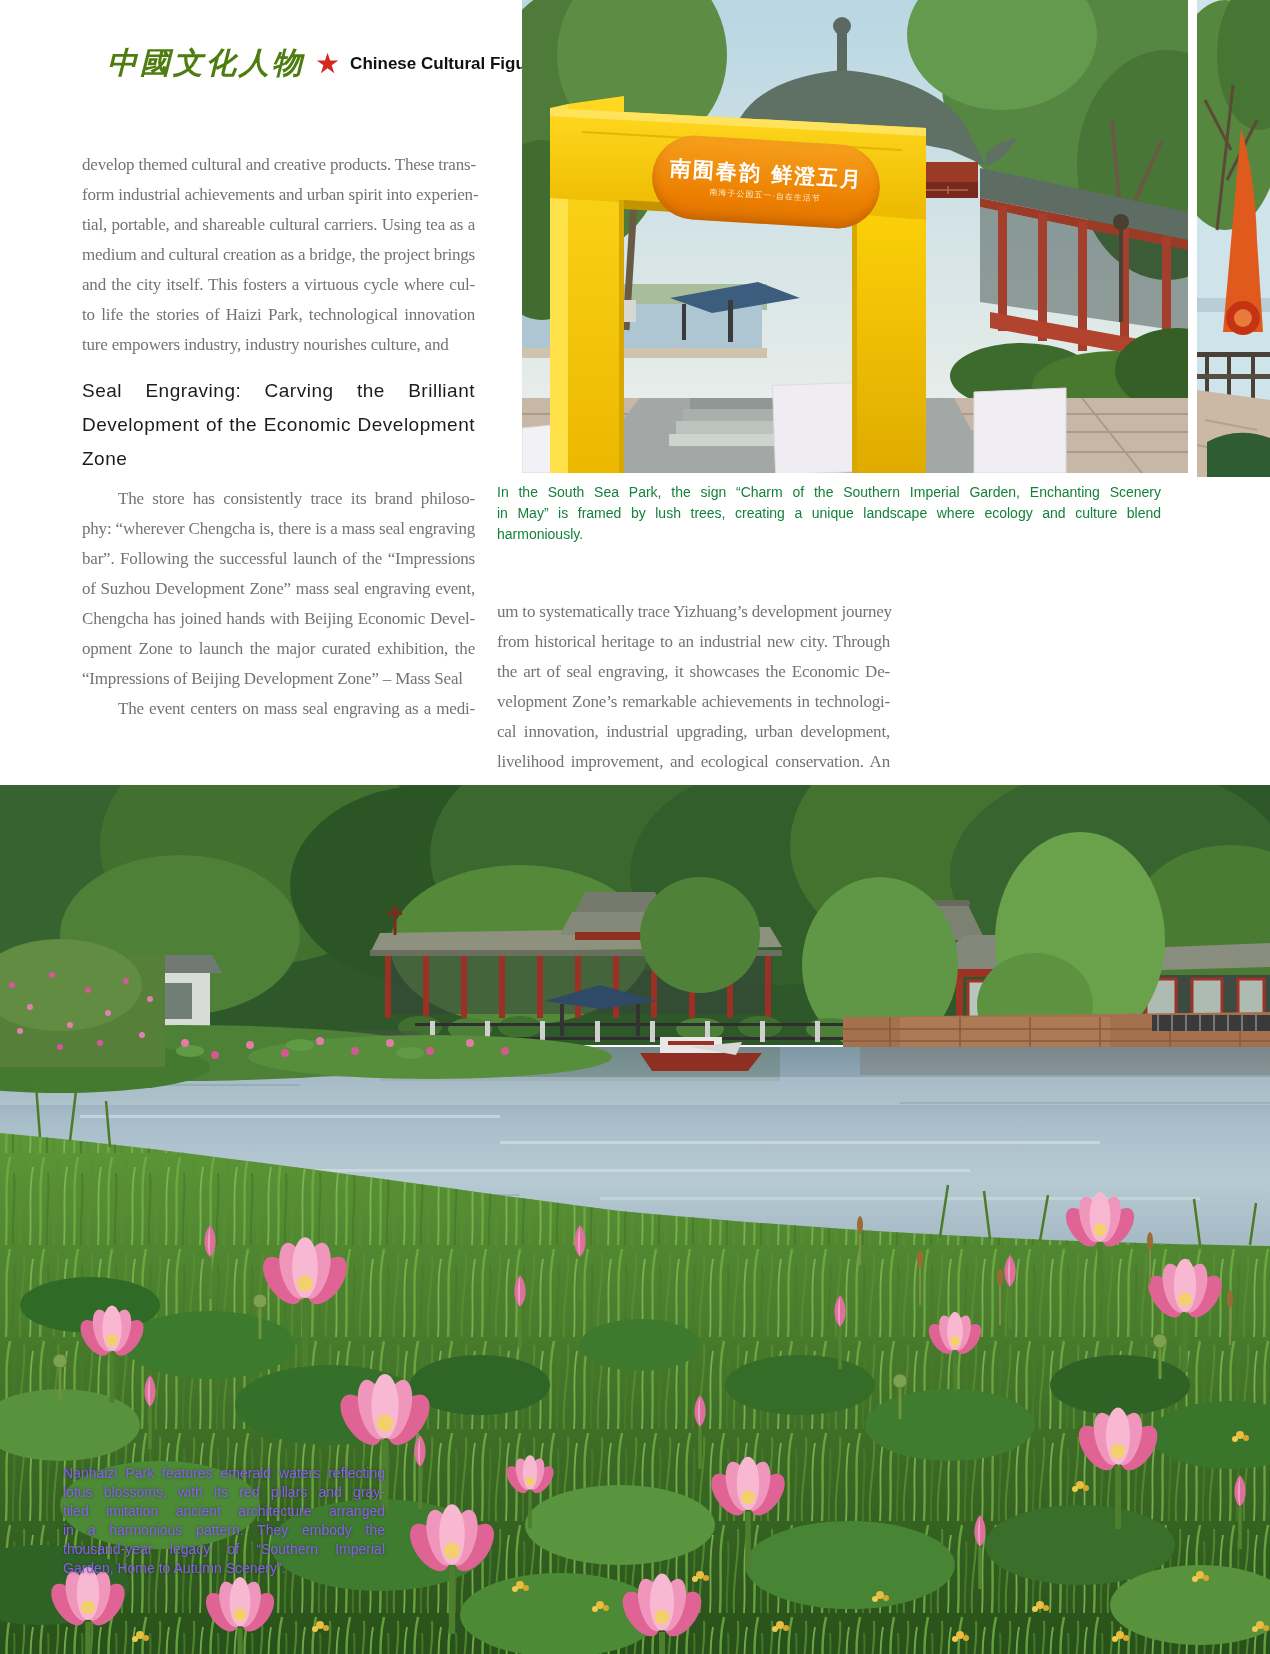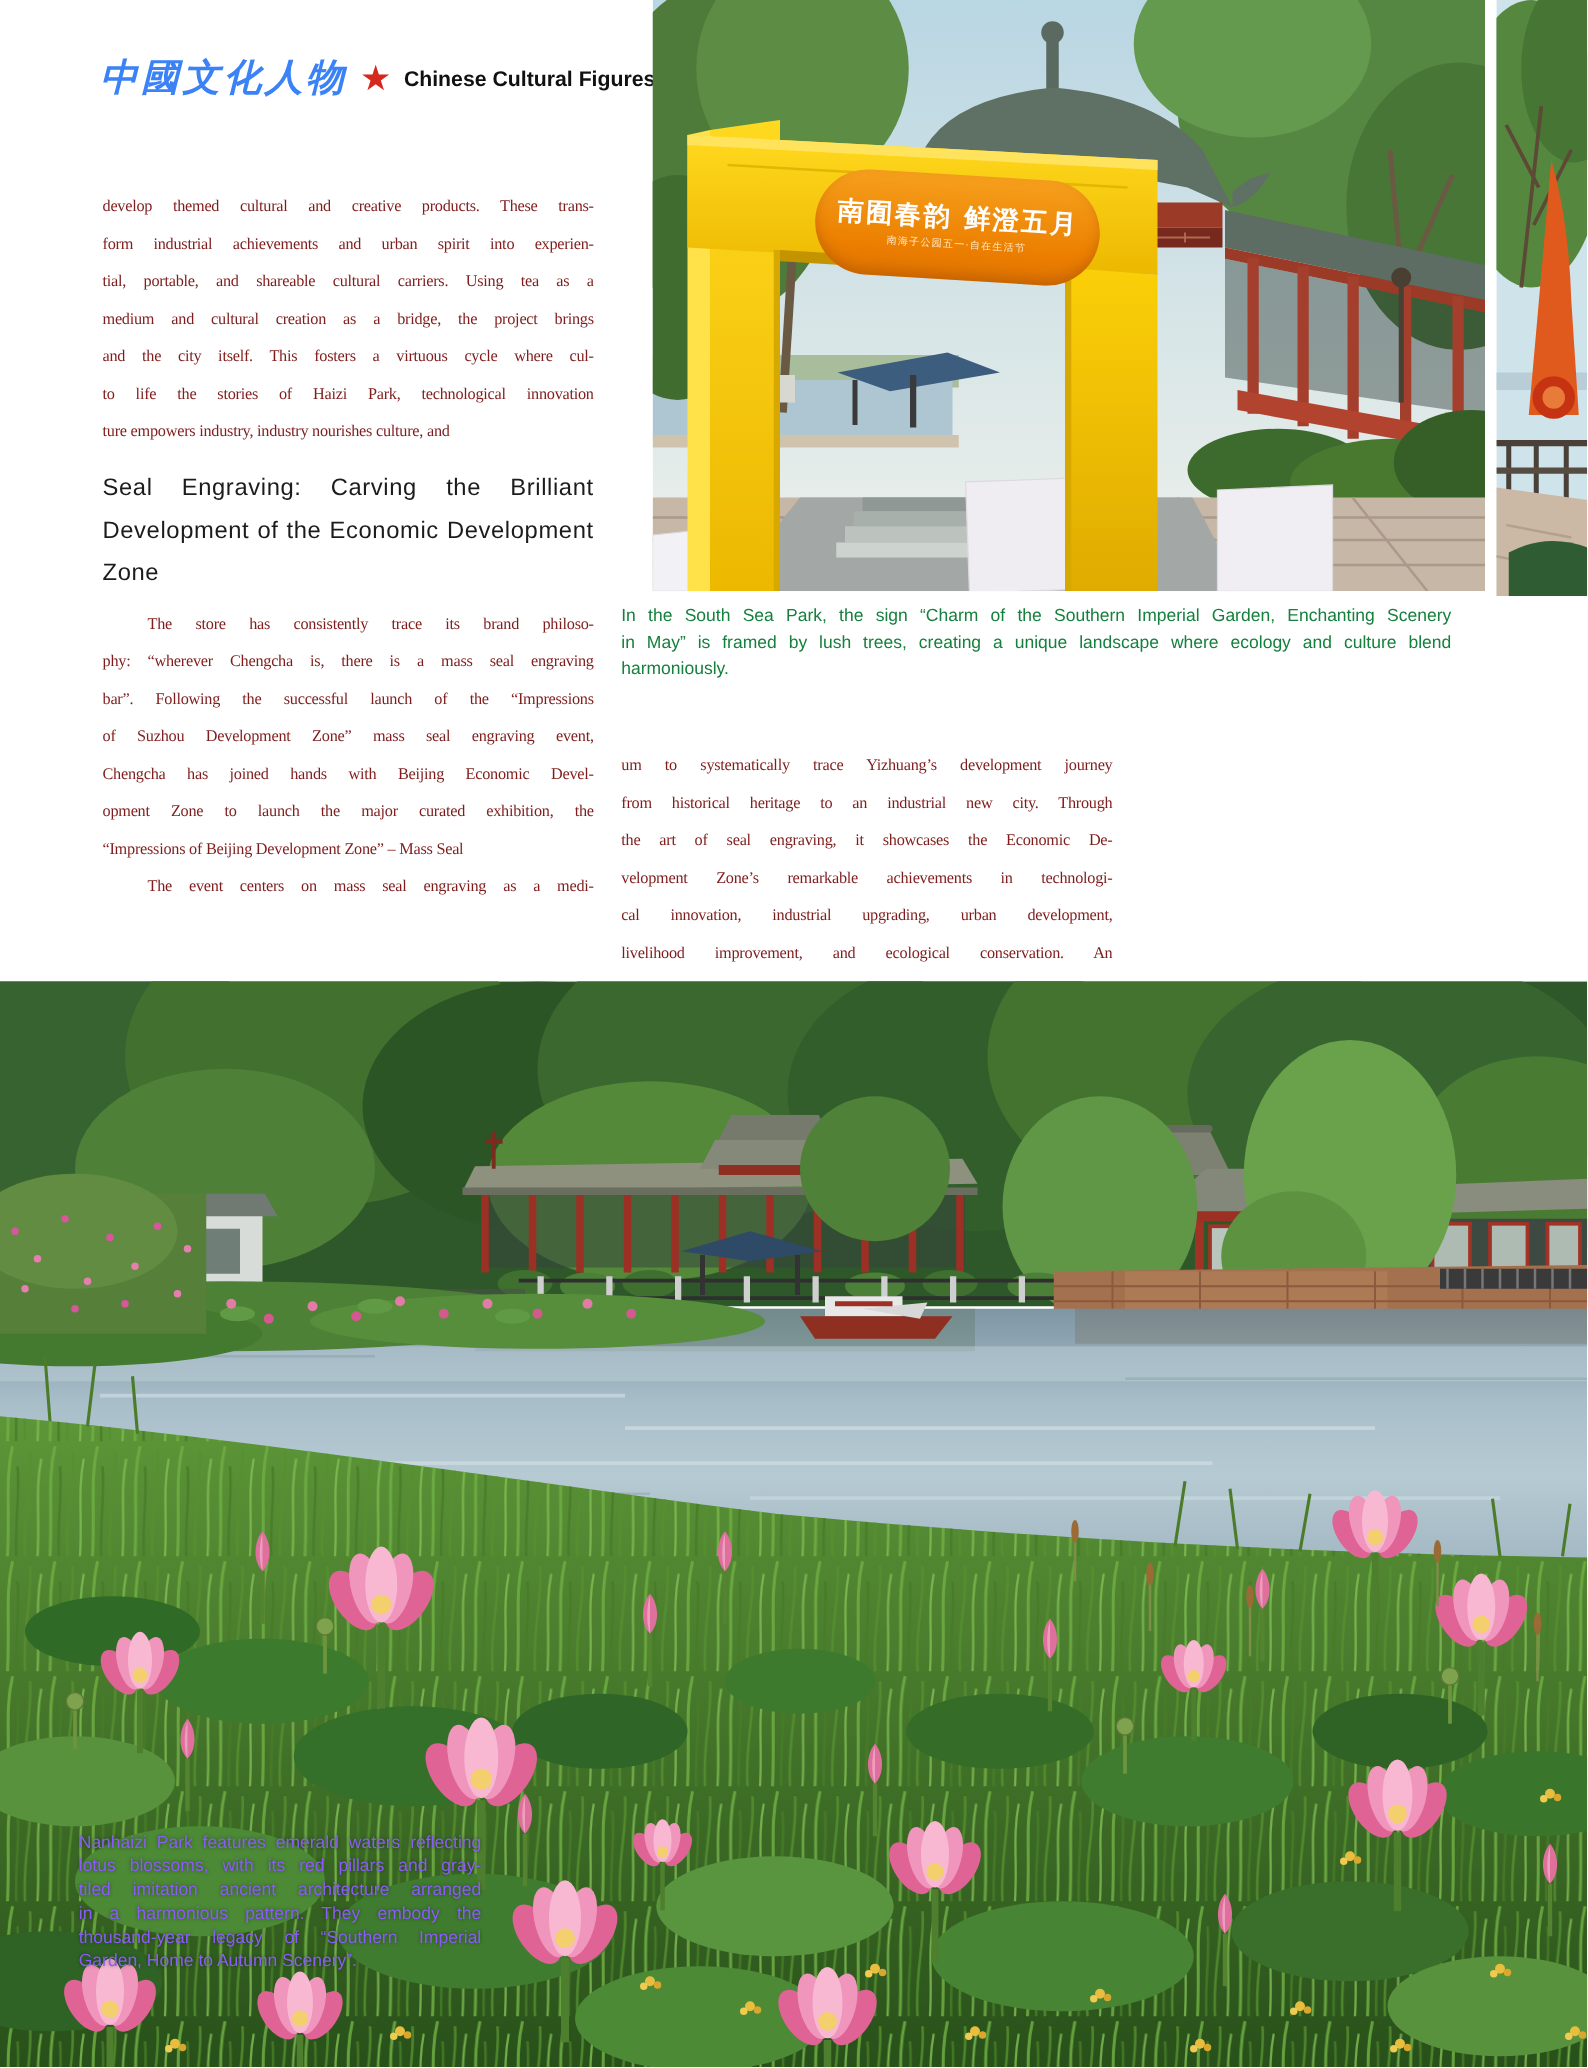--- a/index.html
+++ b/index.html
@@ -1,29 +1,29 @@
 <!DOCTYPE html>
 <html><head>
 <meta charset="utf-8">
 <style>
   html,body{margin:0;padding:0;background:#fff;}
   .page{position:relative;width:1270px;height:1654px;background:#ffffff;overflow:hidden;
         font-family:"Liberation Serif",serif;}
   
   .logo{position:absolute;left:80px;top:48px;display:flex;align-items:center;gap:10px;}
   .logo-cn{font-family:"DejaVu Sans",sans-serif;font-weight:bold;font-style:italic;
-           color:#3b82f6;font-size:30px;letter-spacing:3px;line-height:1;}
+           color:#4d7c0f;font-size:30px;letter-spacing:3px;line-height:1;margin-left:27px;}
   .logo-star{color:#d5281e;font-size:28px;line-height:1;transform:translateY(1px);}
   .logo-en{font-family:"Liberation Sans",sans-serif;font-weight:bold;font-size:17px;
            color:#111;line-height:1;}
   
   .col{position:absolute;}
   .left-col{left:82px;top:150px;width:393px;}
   .right-col{left:497px;top:597px;width:393px;}
-  .para{font-size:13px;line-height:30px;color:#7f1d1d;letter-spacing:-0.2px;}
+  .para{font-size:17px;line-height:30px;color:#737373;letter-spacing:-0.2px;}
   .tline{white-space:nowrap;}
   .just .tline{text-align:justify;text-align-last:justify;}
   .just:not(.all-just) .tline:last-child{text-align-last:left;}
   .indent .tline:first-child{text-indent:36px;}
   .heading{font-family:"Liberation Sans",sans-serif;font-size:19px;line-height:34px;
            font-weight:400;color:#1c1c1c;letter-spacing:0.5px;margin:14px 0 8px 0;}
   
   .photo{position:absolute;overflow:hidden;}
   .top-photo{left:522px;top:0;width:666px;height:473px;}
   .side-photo{left:1197px;top:0;width:73px;height:477px;}

